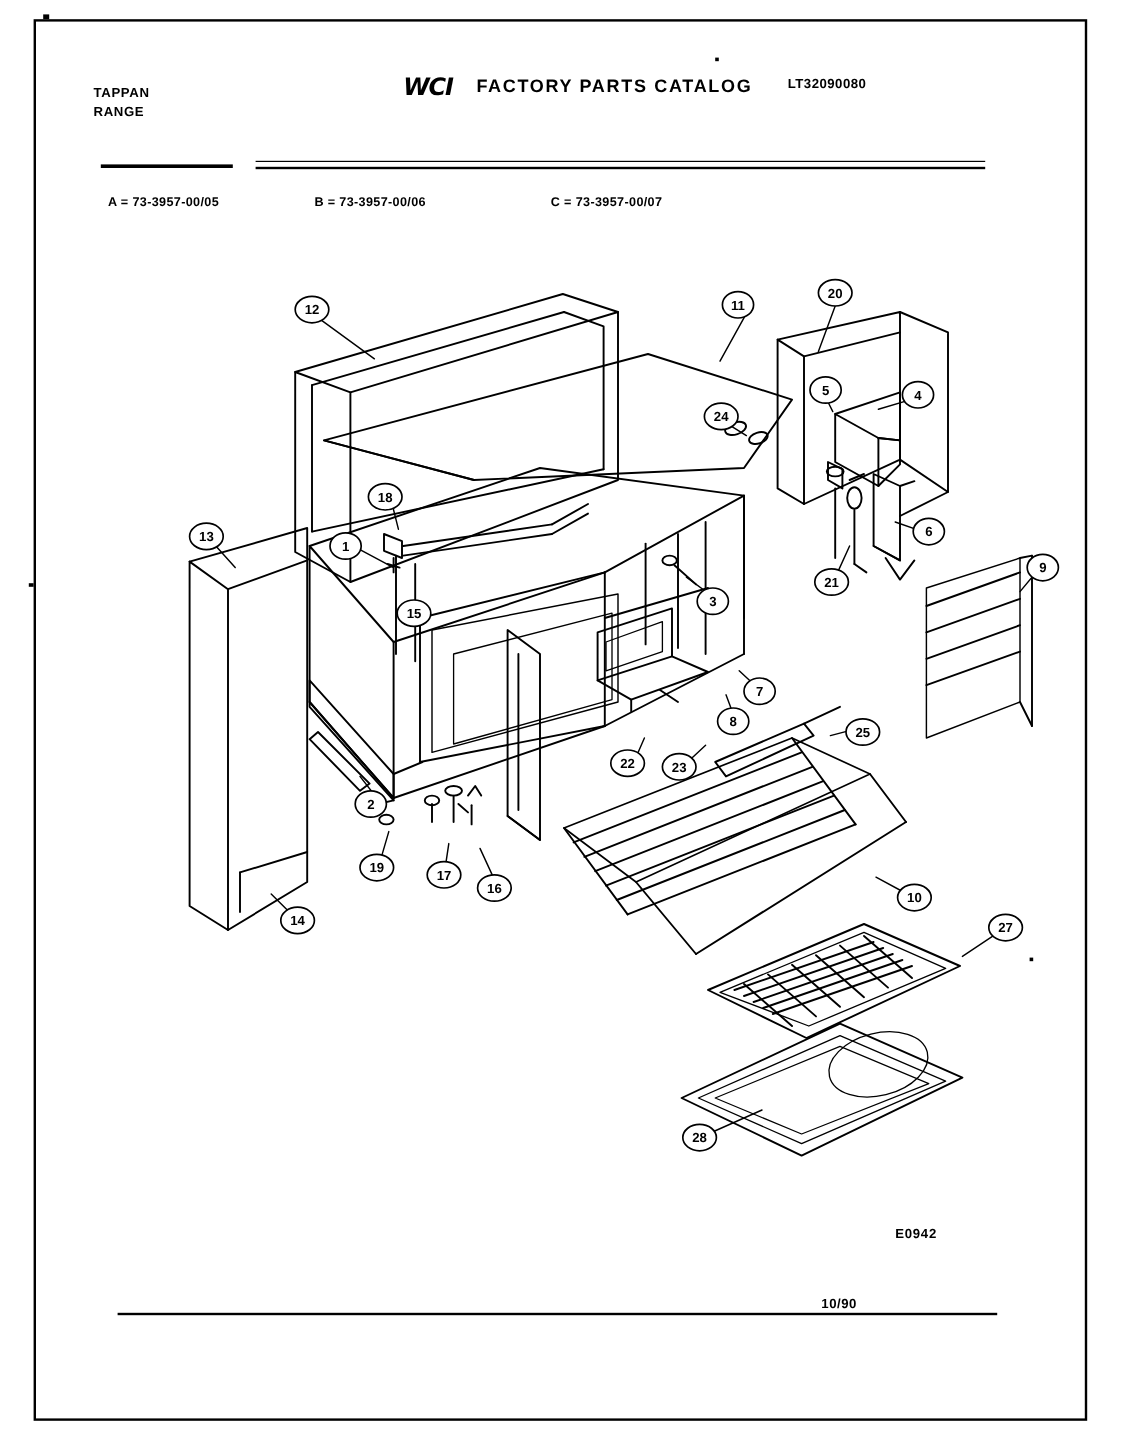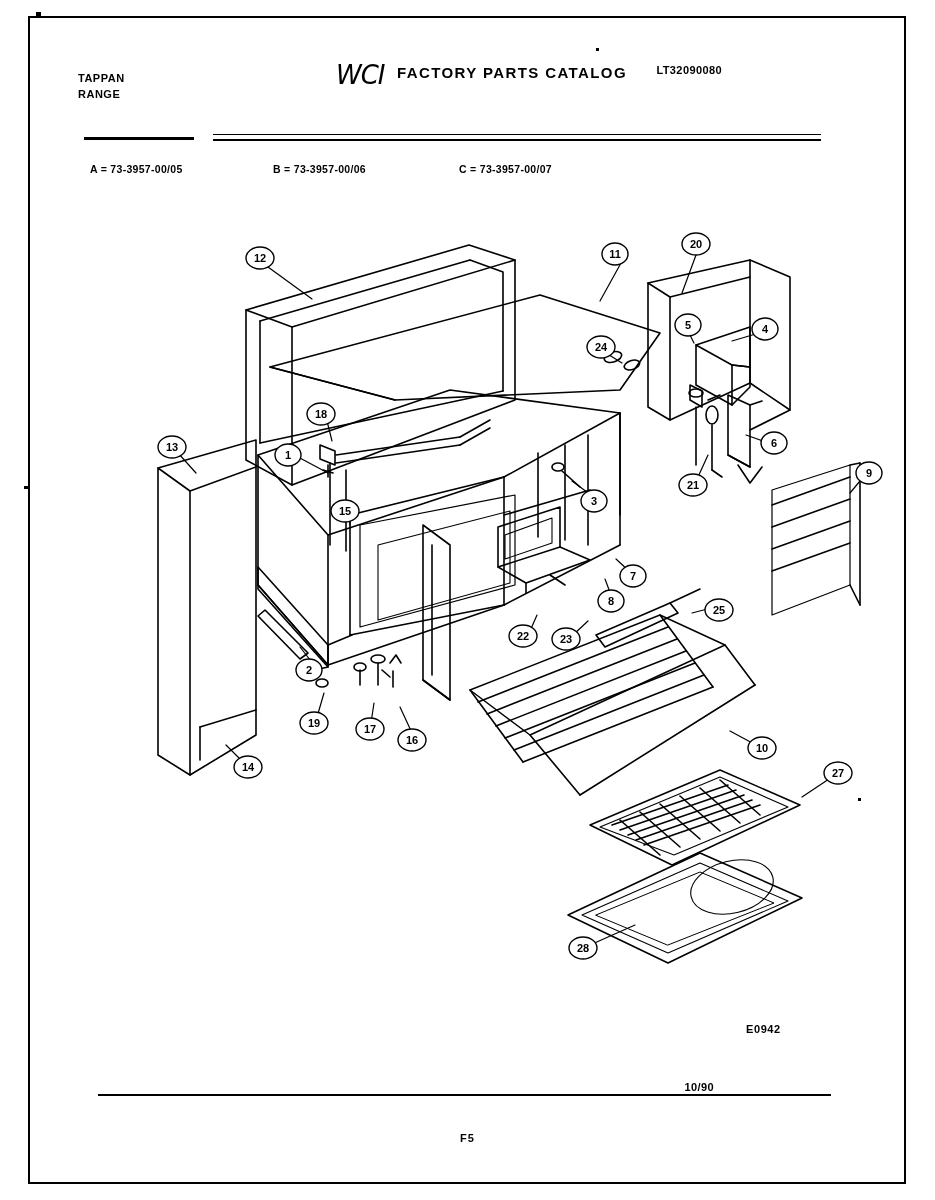--- a/index.html
+++ b/index.html
@@ -39,22 +39,22 @@
     font-size: 11px;
     font-weight: bold;
     letter-spacing: 0.5px;
     line-height: 16px;
   }
   .brand div { white-space: nowrap; }
   .wci-logo {
     position: absolute;
     left: 336px;
     top: 60px;
-    font-size: 26px;
-    font-weight: normal;
+    font-size: 20px;
+    font-weight: bold;
     font-style: italic;
     font-family: "DejaVu Sans", sans-serif;
     letter-spacing: -1px;
   }
   .catalog-title {
     position: absolute;
     left: 397px;
     top: 64px;
     font-size: 15px;
     font-weight: bold;
@@ -99,21 +99,21 @@
     position: absolute;
     top: 163px;
     left: 90px;
     width: 740px;
     font-size: 10.5px;
     font-weight: bold;
     letter-spacing: 0.3px;
   }
   .legend span { position: absolute; white-space: nowrap; }
   .legend .l1 { left: 0; }
-  .legend .l2 { left: 183px; }
+  .legend .l2 { left: 172px; }
   .legend .l3 { left: 369px; }
   
   .footer-rule {
     position: absolute;
     left: 98px;
     top: 1094px;
     width: 733px;
     height: 0;
     border-top: 2px solid #000;
   }
@@ -517,19 +517,18 @@
             <text class="callout-label" x="523" y="737" fill="#000" stroke="none">28</text>
           </g>
       </g>
     </svg>
   </div>
 
   <div class="fig-code">E0942</div>
 
   <div class="footer-rule"></div>
   <div class="footer-date">10/90</div>
-  <div class="footer-page">F5</div>
 
   <div class="speck" style="left:36px;top:12px;width:5px;height:4px;"></div>
   <div class="speck" style="left:596px;top:48px;width:3px;height:3px;"></div>
   <div class="speck" style="left:24px;top:486px;width:4px;height:3px;"></div>
   <div class="speck" style="left:858px;top:798px;width:3px;height:3px;"></div>
 </div>
 
 </body></html>

